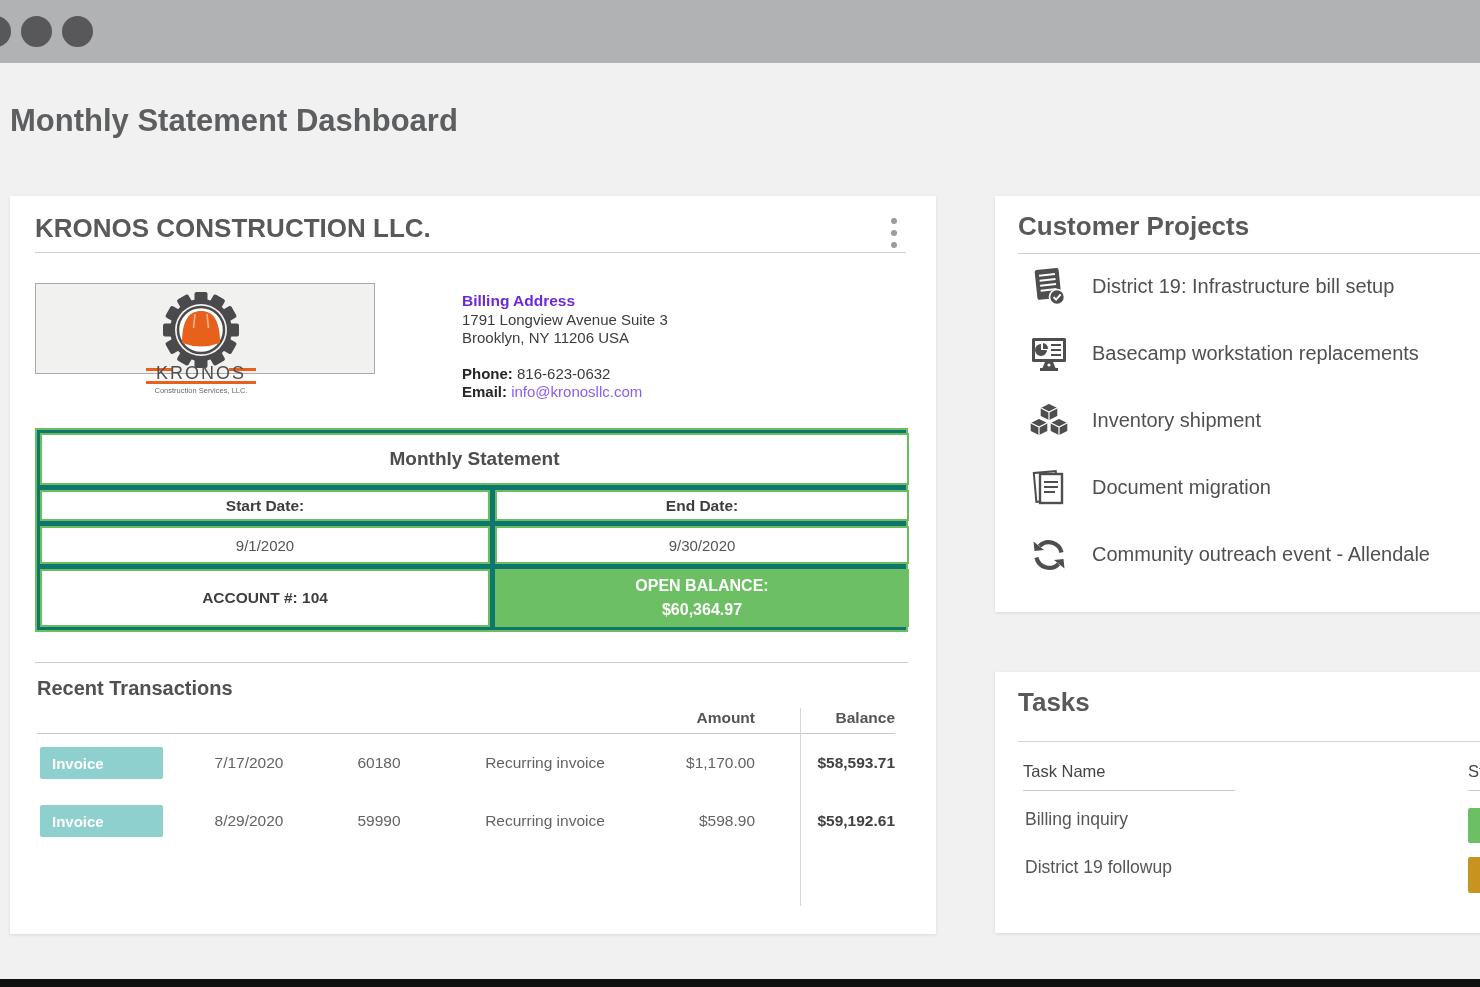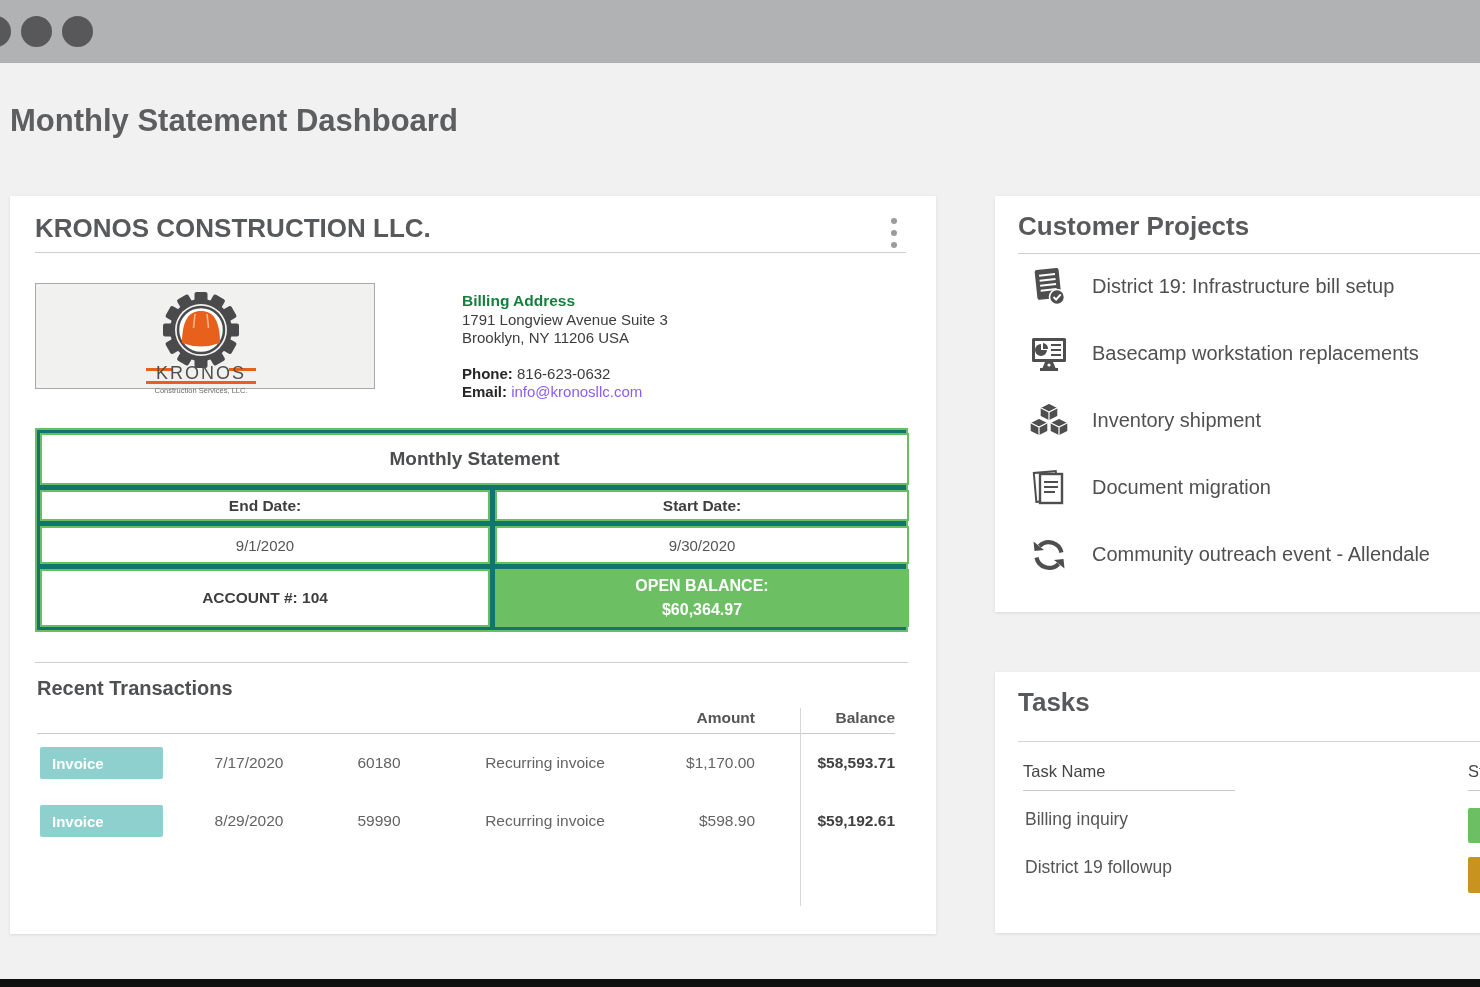--- a/index.html
+++ b/index.html
@@ -22,24 +22,24 @@
   .card-projects  { left:995px; top:196px; width:560px; height:416px; }
   .card-tasks     { left:995px; top:672px; width:560px; height:261px; }
   .card-title { font-size:26px; font-weight:bold; color:#58595b; }
   
   .st-header { position:absolute; left:25px; top:17px; }
   .st-rule { position:absolute; left:25px; right:30px; top:56px; height:1px; background:#cfcfcf; }
   .kebab { position:absolute; right:33px; top:22px; width:18px; height:30px;
     display:flex; flex-direction:column; align-items:center; justify-content:space-between; cursor:pointer; }
   .kebab span { width:6px; height:6px; border-radius:50%; background:#9b9b9b; }
   
-  .logo-box { position:absolute; left:25px; top:87px; width:340px; height:106px;
+  .logo-box { position:absolute; left:25px; top:87px; width:340px; height:91px;
     background:#f1f1ef; border:1px solid #a9a9a9; }
   .billing { position:absolute; left:452px; top:96px; font-size:15px; line-height:18.5px; color:#3c3c3c; }
-  .billing .bhead { font-weight:bold; color:#15803d; font-size:15.5px; }
+  .billing .bhead { font-weight:bold; color:#6d28d9; font-size:15.5px; }
   .billing .bgap { height:17px; }
   .billing .blabel { font-weight:bold; color:#262626; }
   .billing a { color:#8b5cf6; text-decoration:none; }
   
   .stmt { position:absolute; left:25px; top:232px; width:873px;
     border:2px solid #68be60; background:#0f766e; padding:3px;
     display:grid; grid-template-columns:450px 414px; gap:5px; }
   .stmt .cell { border:2px solid #68be60; display:flex; flex-direction:column;
     align-items:center; justify-content:center; text-align:center; background:#fff; }
   .stmt .span2 { grid-column:1 / span 2; }
@@ -153,22 +153,22 @@
     <div class="bhead">Billing Address</div>
     <div>1791 Longview Avenue Suite 3</div>
     <div>Brooklyn, NY 11206 USA</div>
     <div class="bgap"></div>
     <div><span class="blabel">Phone:</span> <span>816-623-0632</span></div>
     <div><span class="blabel">Email:</span> <a href="#">info@kronosllc.com</a></div>
   </div>
 
   <div class="stmt">
     <div class="cell span2 t-title">Monthly Statement</div>
+    <div class="cell t-label">Start Date:</div>
     <div class="cell t-label">End Date:</div>
-    <div class="cell t-label">Start Date:</div>
     <div class="cell t-value">9/1/2020</div>
     <div class="cell t-value">9/30/2020</div>
     <div class="cell t-last">ACCOUNT #: 104</div>
     <div class="cell t-last t-green">
       <div>OPEN BALANCE:</div>
       <div>$60,364.97</div>
     </div>
   </div>
 
   <div class="mid-rule"></div>

